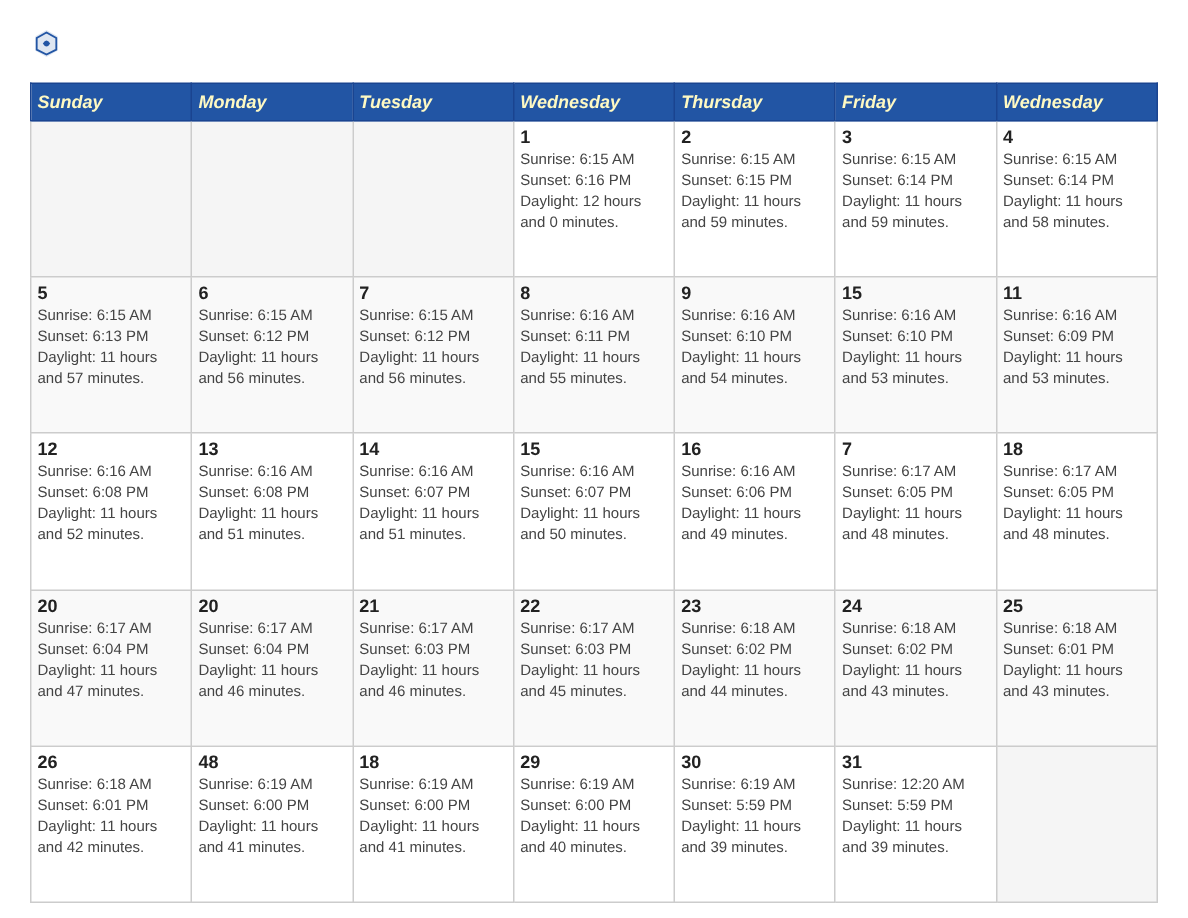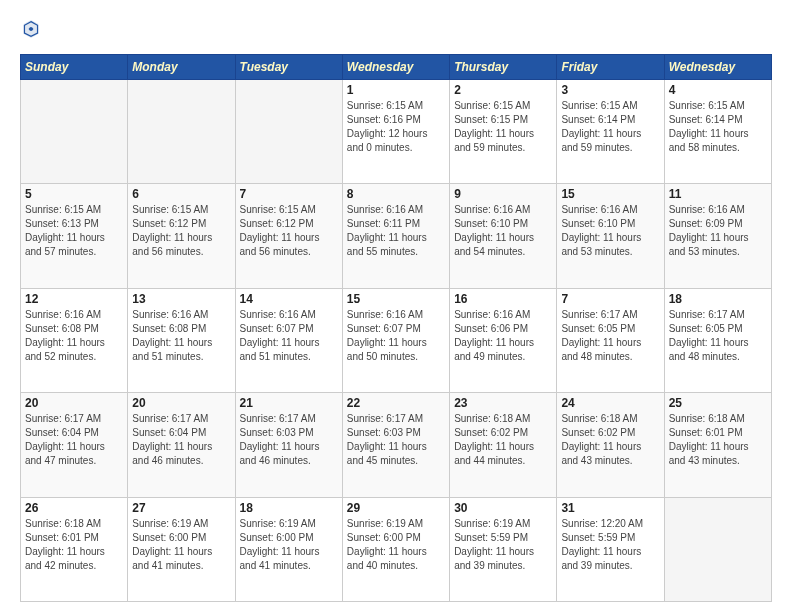--- a/index.html
+++ b/index.html
@@ -325,21 +325,21 @@
         </tr>
         <tr>
           <td>
             <span class="day-num">26</span>
             <div class="day-info" style="white-space: pre-line;">Sunrise: 6:18 AM
 Sunset: 6:01 PM
 Daylight: 11 hours
 and 42 minutes.</div>
           </td>
           <td>
-            <span class="day-num">27</span>
+            <span class="day-num">48</span>
             <div class="day-info" style="white-space: pre-line;">Sunrise: 6:19 AM
 Sunset: 6:00 PM
 Daylight: 11 hours
 and 41 minutes.</div>
           </td>
           <td>
             <span class="day-num">18</span>
             <div class="day-info" style="white-space: pre-line;">Sunrise: 6:19 AM
 Sunset: 6:00 PM
 Daylight: 11 hours

